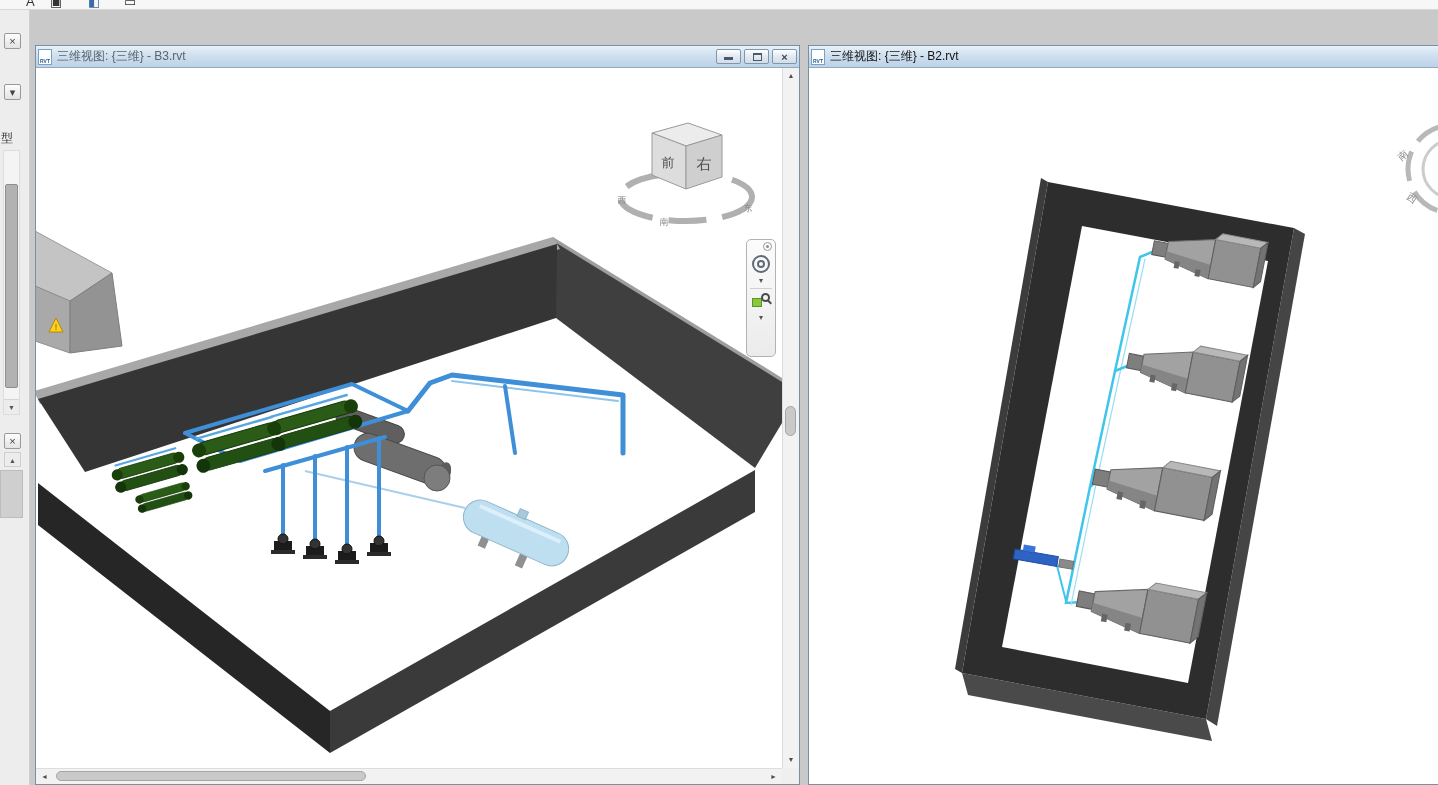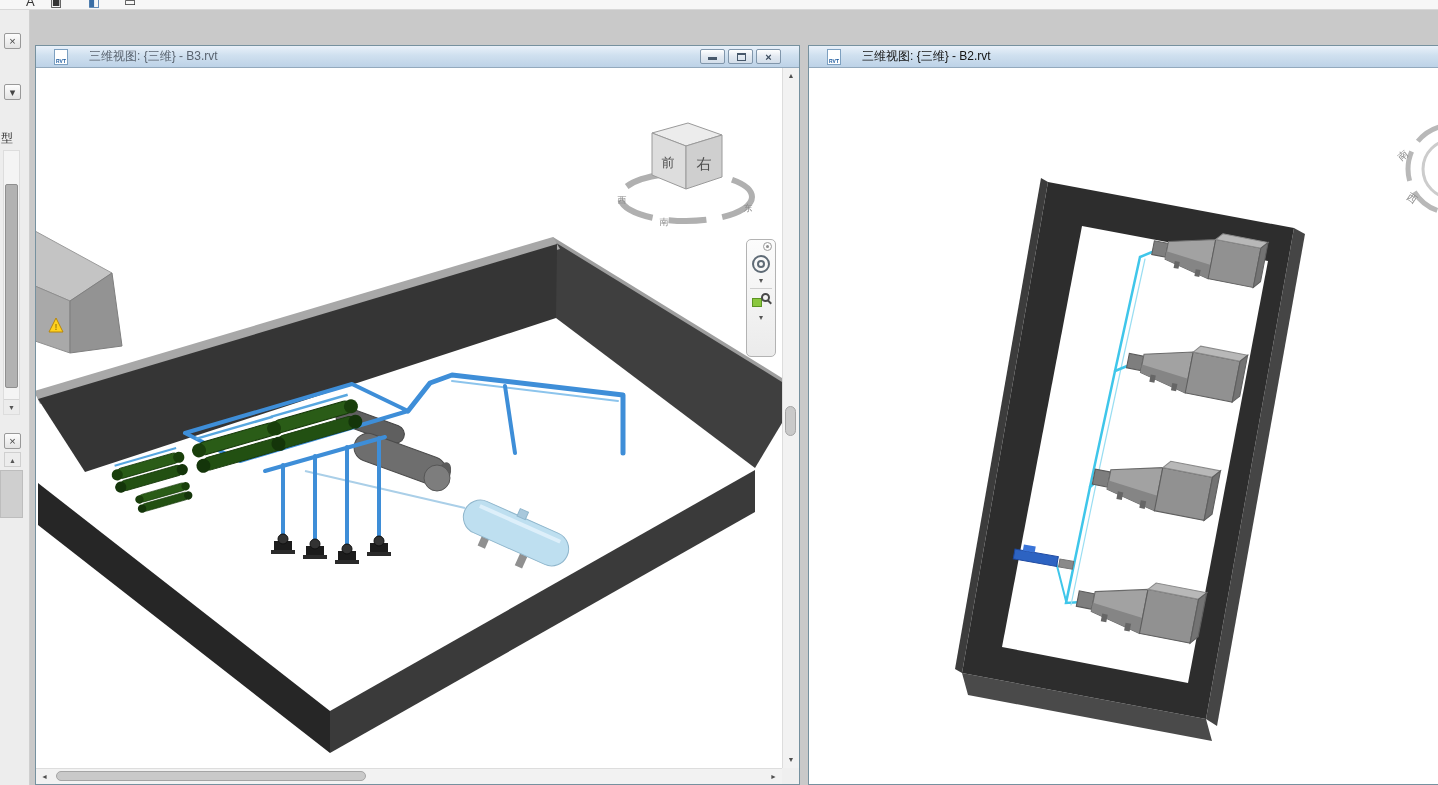--- a/index.html
+++ b/index.html
@@ -17,21 +17,21 @@
 .rail-scroll{position:absolute;left:3px;top:140px;width:17px;height:265px;background:#f4f4f4;border:1px solid #ddd}
 .rail-thumb{position:absolute;left:1px;right:1px;top:33px;height:204px;background:#b2b2b2;border:1px solid #8f8f8f;border-radius:2px}
 .rail-arrow{position:absolute;left:0;right:0;bottom:0;height:15px;font-size:7px;text-align:center;line-height:15px;color:#555;background:#ececec;border-top:1px solid #d5d5d5}
 .rail-arrow2{position:absolute;left:4px;width:17px;height:15px;font-size:7px;text-align:center;line-height:15px;color:#555;background:#ececec;border:1px solid #cfcfcf}
 .rail-block{position:absolute;left:0;top:460px;width:23px;height:48px;background:#cfcfcf;border:1px solid #bdbdbd}
 
 
 .child-window{position:absolute;background:#fff;border:1px solid #76919f;box-shadow:0 0 0 1px #d3dde6 inset;z-index:4}
 .win-b3{left:35px;top:45px;width:765px;height:740px}
 .win-b2{left:808px;top:45px;width:632px;height:740px}
-.titlebar{height:22px;display:flex;align-items:center;gap:21px;padding:0 18px;background:linear-gradient(#e9f1fa,#cfe0ef 45%,#bdd2e7);border-bottom:1px solid #93a9bd;font-size:12px;cursor:default}
+.titlebar{height:22px;display:flex;align-items:center;gap:5px;padding:0 2px;background:linear-gradient(#e9f1fa,#cfe0ef 45%,#bdd2e7);border-bottom:1px solid #93a9bd;font-size:12px;cursor:default}
 .titlebar .title{white-space:nowrap;overflow:hidden}
 .win-b3 .title{color:#5a6470}
 .win-b2 .title{color:#141414}
 .rvt-icon{flex:0 0 auto;width:14px;height:16px;background:#fff;border:1px solid #7da0c0;font-size:5px;font-weight:bold;color:#1c5a9e;display:flex;align-items:flex-end;justify-content:center}
 .win-controls{margin-left:auto;display:flex;gap:3px}
 .win-btn{width:25px;height:15px;border:1px solid #8096ab;border-radius:2px;background:linear-gradient(#fff,#e2e9f1 50%,#d3deea);position:relative;cursor:pointer;padding:0}
 .min-glyph{position:absolute;left:7px;right:7px;bottom:3px;height:3px;background:#47586b}
 .max-glyph{position:absolute;left:8px;top:3px;width:9px;height:8px;border:1px solid #47586b;border-top-width:2px}
 .close-btn{color:#3a4a5c;font-size:11px;font-weight:bold;line-height:12px;text-align:center}
 .client{position:absolute;top:22px;left:0;right:0;bottom:0;background:#fff;overflow:hidden}

